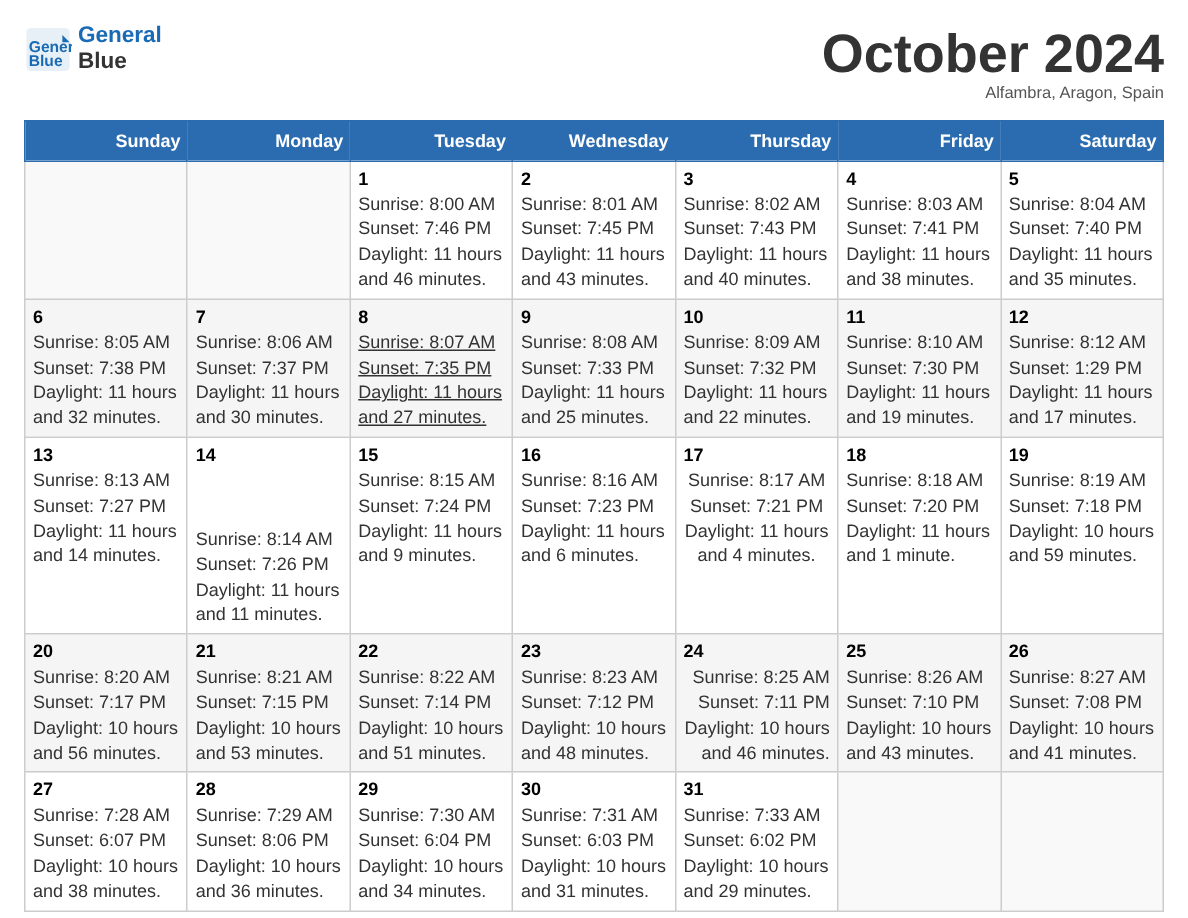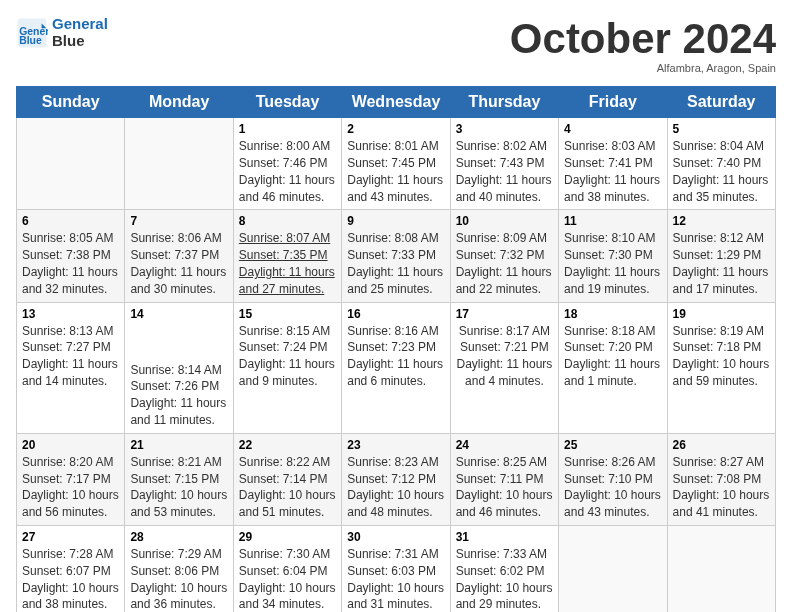--- a/index.html
+++ b/index.html
@@ -22,40 +22,40 @@
     }
     .logo-icon {
       width: 32px;
       height: 32px;
       margin-right: 4px;
     }
     .title-area {
       text-align: right;
     }
     .month-title {
-      font-size: 42px;
+      font-size: 36px;
       font-weight: bold;
       color: #333;
       line-height: 1.1;
     }
     .location {
       font-size: 11px;
       color: #555;
     }
     table {
       width: 100%;
       border-collapse: collapse;
       font-size: 11px;
     }
     thead tr th {
       background-color: #2b6cb0;
       color: #fff;
       padding: 6px 4px;
-      text-align: center;
-      font-size: 16px;
+      text-align: right;
+      font-size: 12px;
       font-weight: bold;
       border: 1px solid #2b6cb0;
     }
     tbody tr td {
       border: 1px solid #ccc;
       padding: 4px 5px;
       vertical-align: top;
       width: calc(100% / 7);
       min-height: 80px;
       background: #fff;
@@ -257,21 +257,21 @@
 Daylight: 10 hours and 51 minutes.</div>
         </td>
         <td>
           <span class="day-num">23</span>
           <div class="day-info" style="white-space: pre-line;">Sunrise: 8:23 AM
 Sunset: 7:12 PM
 Daylight: 10 hours and 48 minutes.</div>
         </td>
         <td>
           <span class="day-num">24</span>
-          <div class="day-info" style="white-space: pre-line;">Sunrise: 8:25 AM
+          <div class="day-info" style="white-space: pre-line; text-align: right;">Sunrise: 8:25 AM
 Sunset: 7:11 PM
 Daylight: 10 hours and 46 minutes.</div>
         </td>
         <td>
           <span class="day-num">25</span>
           <div class="day-info" style="white-space: pre-line;">Sunrise: 8:26 AM
 Sunset: 7:10 PM
 Daylight: 10 hours and 43 minutes.</div>
         </td>
         <td>

